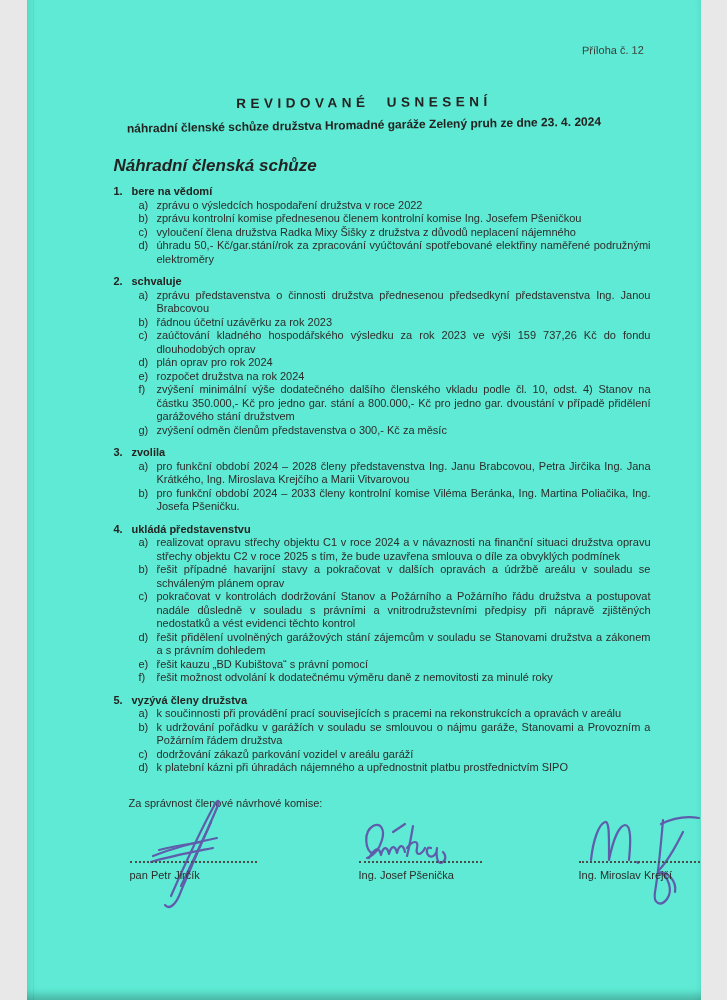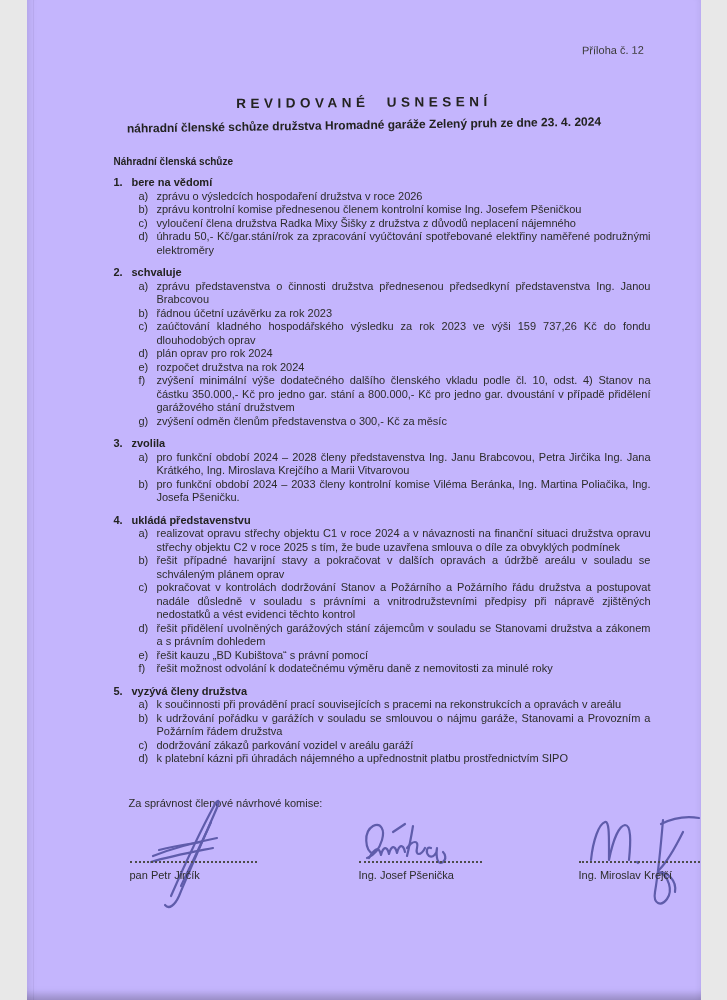--- a/index.html
+++ b/index.html
@@ -1,20 +1,20 @@
 <!DOCTYPE html>
 <html lang="cs"><head>
 <meta charset="utf-8">
 <style>
   html,body{margin:0;padding:0;background:#e8e8e8;}
   .page{
     position:relative;
     width:674px;height:1000px;
     margin:0 auto;
-    background:#c4b5fd;
+    background:#5eead4;
     overflow:hidden;
     font-family:"Liberation Sans","DejaVu Sans",sans-serif;
     color:#2c2c2a;
     box-shadow:inset 10px 0 8px -8px rgba(0,0,0,.10),
                inset -6px 0 6px -5px rgba(0,0,0,.07),
                inset 0 -14px 10px -9px rgba(0,0,0,.14);
   }
   .scan-edge-left{position:absolute;left:6px;top:0;bottom:0;width:1px;background:rgba(0,0,0,.05);}
   .scan-edge-bottom{position:absolute;left:0;right:0;bottom:0;height:10px;background:linear-gradient(rgba(0,0,0,0),rgba(0,0,0,.10));}
 
@@ -32,21 +32,21 @@
   }
   .doc-subtitle{
     margin:8px 30px 0 30px;
     text-align:center;
     font-size:12px;font-weight:bold;color:#232321;
     transform:rotate(-.85deg);
   }
 
   .meeting-label{
     margin:24px 0 0 87px;
-    font-size:10px;font-weight:bold;color:#232321;
+    font-size:17px;font-weight:bold;color:#232321;font-style:italic;
   }
 
   #sections{margin-top:9px;font-size:11px;line-height:13.5px;}
   .section{margin-bottom:9px;}
   .sec-head{margin-left:87px;display:flex;}
   .sec-num{flex:0 0 18px;font-weight:bold;color:#232321;}
   .sec-title{font-weight:bold;color:#232321;}
   .sub-item{margin-left:112px;margin-right:50px;display:flex;}
   .sub-letter{flex:0 0 18px;}
   .sub-text{flex:1;text-align:justify;}
@@ -86,21 +86,21 @@
   <div class="meeting-label">Náhradní členská schůze</div>
 
   <div id="sections">
       <div class="section">
         <div class="sec-head">
           <span class="sec-num">1.</span>
           <span class="sec-title">bere na vědomí</span>
         </div>
         <div class="sub-item">
           <span class="sub-letter">a)</span>
-          <span class="sub-text">zprávu o výsledcích hospodaření družstva v roce 2026</span>
+          <span class="sub-text">zprávu o výsledcích hospodaření družstva v roce 2022</span>
         </div>
         <div class="sub-item">
           <span class="sub-letter">b)</span>
           <span class="sub-text">zprávu kontrolní komise přednesenou členem kontrolní komise Ing. Josefem Pšeničkou</span>
         </div>
         <div class="sub-item">
           <span class="sub-letter">c)</span>
           <span class="sub-text">vyloučení člena družstva Radka Mixy Šišky z družstva z důvodů neplacení nájemného</span>
         </div>
         <div class="sub-item">

